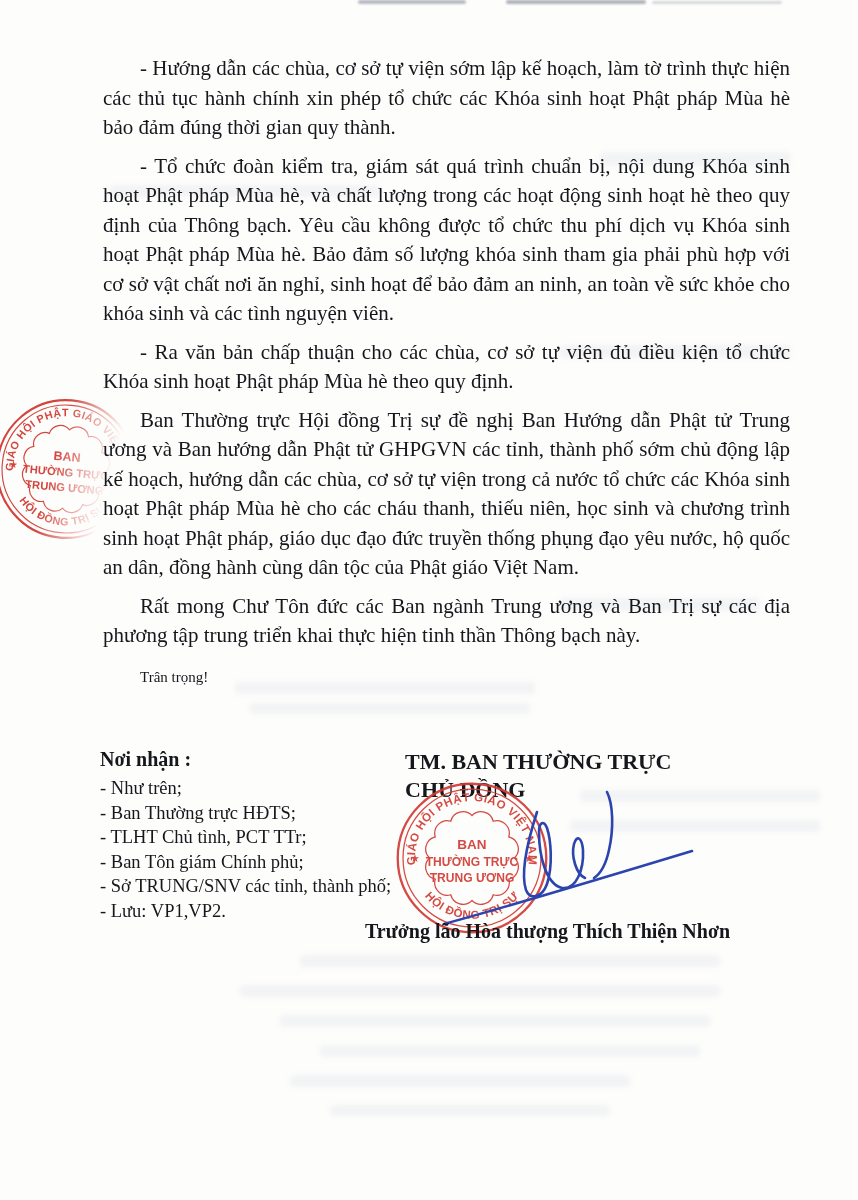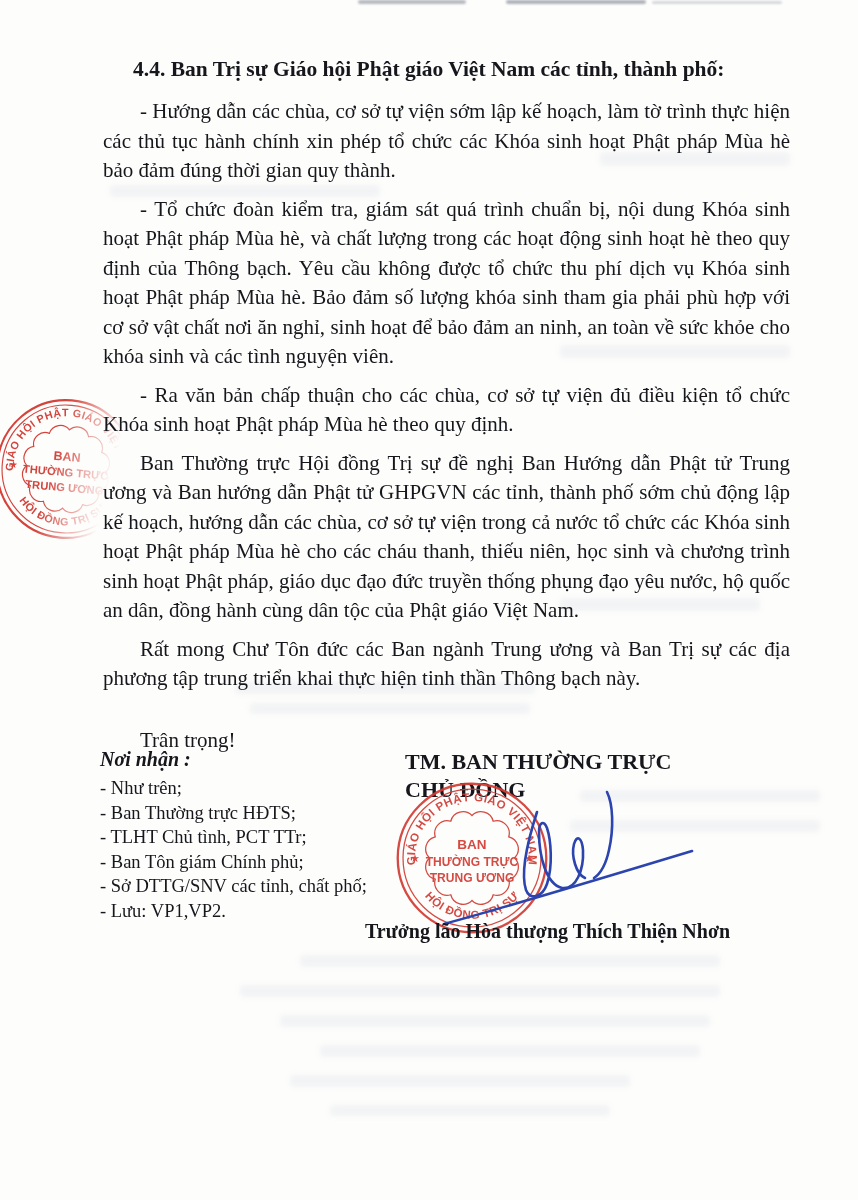--- a/index.html
+++ b/index.html
@@ -10,24 +10,24 @@
   }
   
   .content{position:absolute;left:103px;top:54px;width:687px;}
   .section-heading{
     font-size:21.5px;font-weight:bold;margin:0 0 13px 30px;line-height:30px;
   }
   .para{
     font-size:21px;line-height:29.5px;text-align:justify;
     margin:0 0 9px 0;text-indent:37px;
   }
-  .closing{margin-top:32px;text-indent:37px;font-size:21px;}
+  .closing{margin-top:12px;text-indent:37px;font-size:15px;}
   
   .recipients{position:absolute;left:100px;top:748px;width:300px;}
-  .recipients-heading{font-size:20px;font-weight:bold;font-style:italic;margin-bottom:5px;}
+  .recipients-heading{font-size:20px;font-weight:bold;margin-bottom:5px;}
   .recipient-line{font-size:18.5px;line-height:24.5px;}
   
   .sig-head{position:absolute;left:405px;top:748px;width:330px;text-align:left;}
   .sig-head .l1{font-size:22px;font-weight:bold;line-height:28px;}
   .sig-head .l2{font-size:22px;font-weight:bold;line-height:28px;}
   .signer-name{position:absolute;left:365px;top:920px;width:440px;
     font-size:20px;font-weight:bold;white-space:nowrap;}
   
   .stamp{position:absolute;}
   .stamp-main{left:390px;top:776px;width:164px;height:164px;opacity:.92;}
@@ -87,36 +87,35 @@
       </text>
       <text x="26" y="89" text-anchor="middle" font-size="11" fill="#d23b33">★</text>
       <text x="144" y="89" text-anchor="middle" font-size="11" fill="#d23b33">★</text>
       <text class="stamp-text" x="85" y="76" text-anchor="middle" font-size="14" fill="#d23b33">BAN</text>
       <text class="stamp-text" x="85" y="93" text-anchor="middle" font-size="12.5" fill="#d23b33">THƯỜNG TRỰC</text>
       <text class="stamp-text" x="85" y="110" text-anchor="middle" font-size="12.5" fill="#d23b33">TRUNG ƯƠNG</text>
     </svg>
   </div>
 
   <div class="content">
-    <h3 class="section-heading">4.4. Ban Trị sự Giáo hội Phật giáo Việt Nam các tỉnh, thành phố:</h3>
     <p class="para">- Hướng dẫn các chùa, cơ sở tự viện sớm lập kế hoạch, làm tờ trình thực hiện các thủ tục hành chính xin phép tổ chức các Khóa sinh hoạt Phật pháp Mùa hè bảo đảm đúng thời gian quy thành.</p>
     <p class="para">- Tổ chức đoàn kiểm tra, giám sát quá trình chuẩn bị, nội dung Khóa sinh hoạt Phật pháp Mùa hè, và chất lượng trong các hoạt động sinh hoạt hè theo quy định của Thông bạch. Yêu cầu không được tổ chức thu phí dịch vụ Khóa sinh hoạt Phật pháp Mùa hè. Bảo đảm số lượng khóa sinh tham gia phải phù hợp với cơ sở vật chất nơi ăn nghỉ, sinh hoạt để bảo đảm an ninh, an toàn về sức khỏe cho khóa sinh và các tình nguyện viên.</p>
     <p class="para">- Ra văn bản chấp thuận cho các chùa, cơ sở tự viện đủ điều kiện tổ chức Khóa sinh hoạt Phật pháp Mùa hè theo quy định.</p>
     <p class="para">Ban Thường trực Hội đồng Trị sự đề nghị Ban Hướng dẫn Phật tử Trung ương và Ban hướng dẫn Phật tử GHPGVN các tỉnh, thành phố sớm chủ động lập kế hoạch, hướng dẫn các chùa, cơ sở tự viện trong cả nước tổ chức các Khóa sinh hoạt Phật pháp Mùa hè cho các cháu thanh, thiếu niên, học sinh và chương trình sinh hoạt Phật pháp, giáo dục đạo đức truyền thống phụng đạo yêu nước, hộ quốc an dân, đồng hành cùng dân tộc của Phật giáo Việt Nam.</p>
     <p class="para">Rất mong Chư Tôn đức các Ban ngành Trung ương và Ban Trị sự các địa phương tập trung triển khai thực hiện tinh thần Thông bạch này.</p>
     <p class="para closing">Trân trọng!</p>
   </div>
 
   <div class="recipients">
     <div class="recipients-heading">Nơi nhận :</div>
     <div class="recipient-line">- Như trên;</div>
     <div class="recipient-line">- Ban Thường trực HĐTS;</div>
     <div class="recipient-line">- TLHT Chủ tình, PCT TTr;</div>
     <div class="recipient-line">- Ban Tôn giám Chính phủ;</div>
-    <div class="recipient-line">- Sở DTTG/SNV các tỉnh, chất phố;</div>
+    <div class="recipient-line">- Sở TRUNG/SNV các tỉnh, thành phố;</div>
     <div class="recipient-line">- Lưu: VP1,VP2.</div>
   </div>
 
   <div class="sig-head">
     <div class="l1">TM. BAN THƯỜNG TRỰC</div>
     <div class="l2">CHỦ ĐỒNG</div>
   </div>
 
   <div class="stamp stamp-main">
     <svg viewBox="0 0 170 170">

